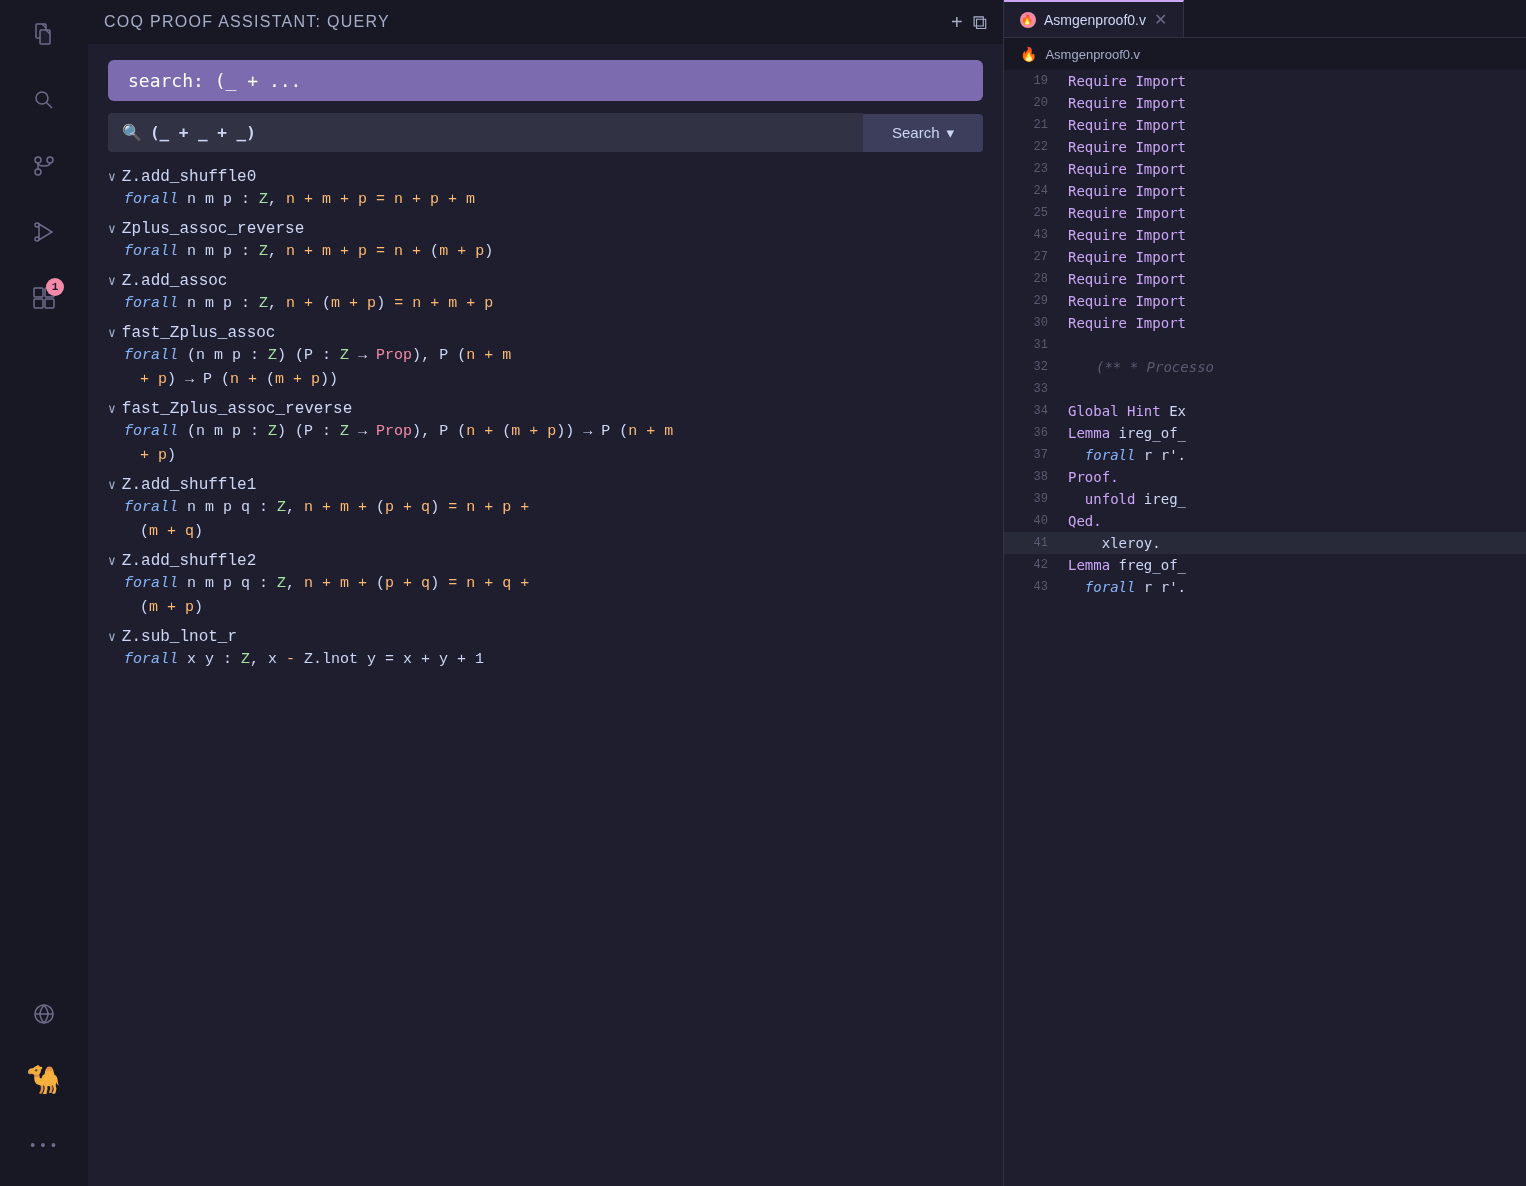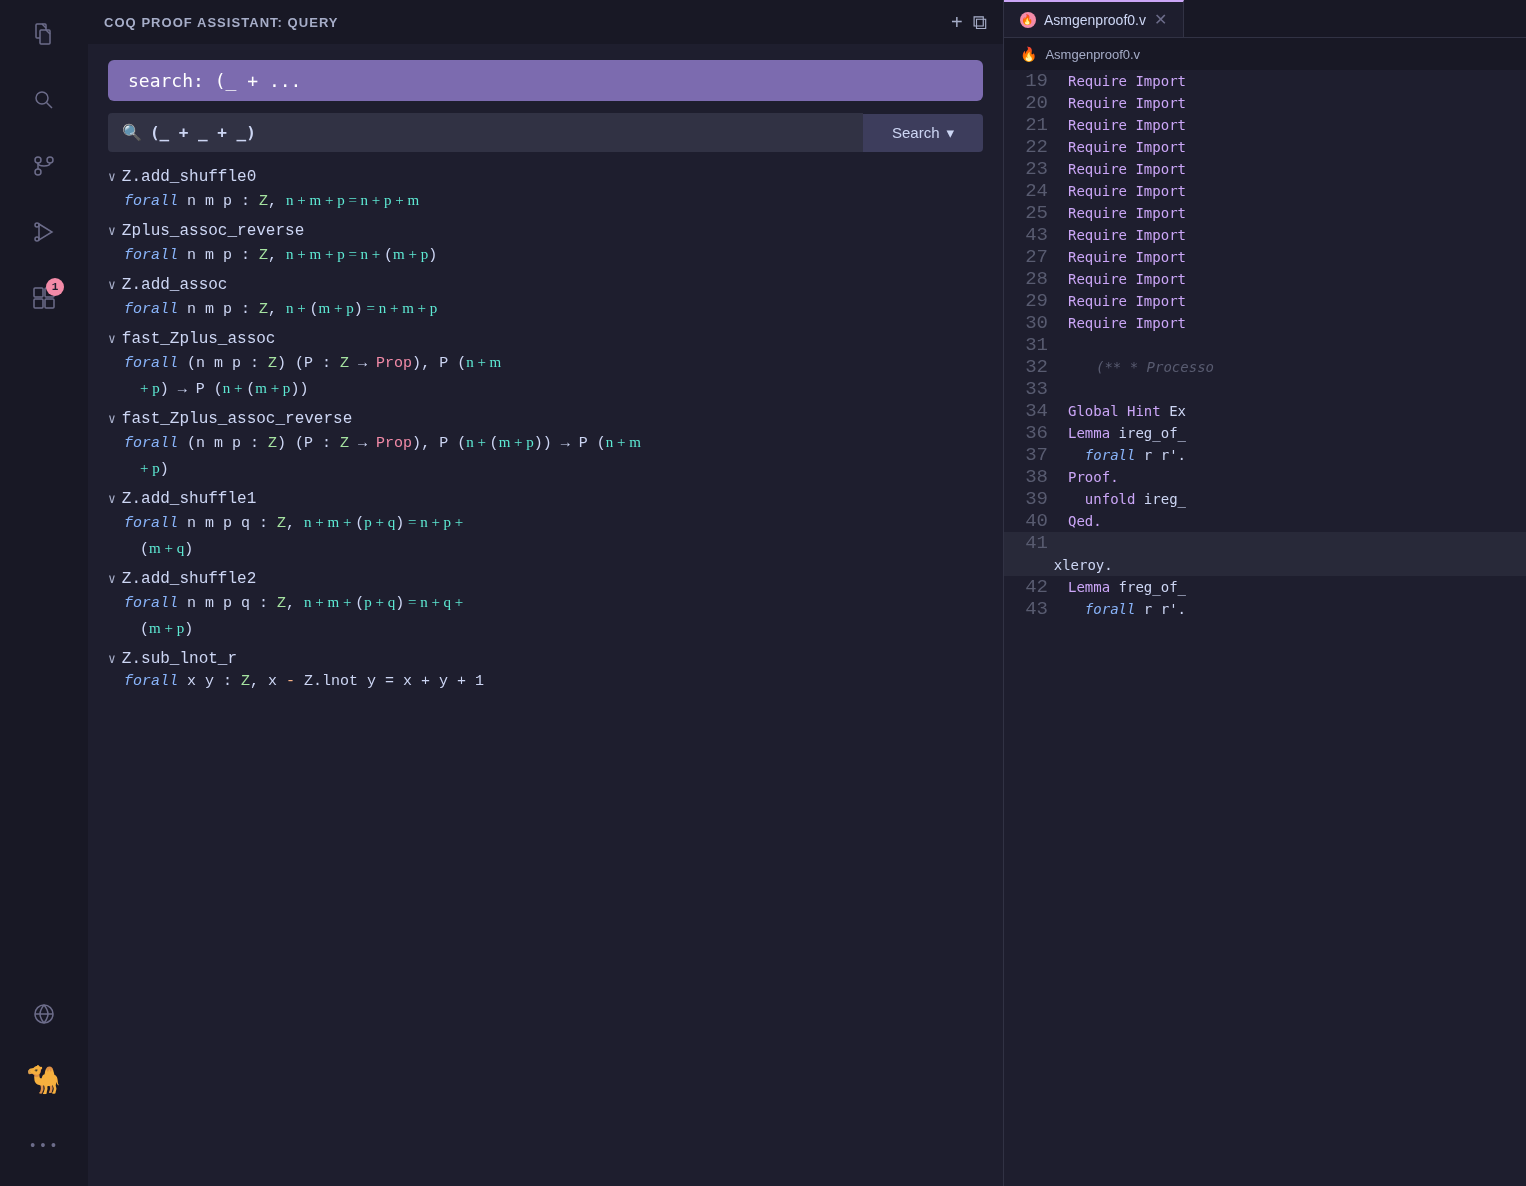--- a/index.html
+++ b/index.html
@@ -91,22 +91,22 @@
     .query-header {
       display: flex;
       align-items: center;
       justify-content: space-between;
       padding: 8px 16px;
       background: #181825;
       height: 44px;
     }
     .query-title {
       color: #a6adc8;
-      font-size: 13px;
-      font-weight: 700;
+      font-size: 16px;
+      font-weight: 400;
       letter-spacing: 0.08em;
       font-family: sans-serif;
     }
     .query-header-actions {
       display: flex;
       gap: 10px;
     }
     .header-icon-btn {
       color: #a6adc8;
       font-size: 20px;
@@ -197,21 +197,21 @@
       font-size: 15px;
       line-height: 1.6;
       margin-bottom: 8px;
     }
 
     
     .kw-forall { color: #89b4fa; font-style: italic; }
     .var-n, .var-m, .var-p, .var-q, .var-x, .var-y { color: #cdd6f4; }
     .colon { color: #cdd6f4; }
     .type-Z { color: #a6e3a1; }
-    .op-plus { color: #5eead4; font-family: Liberation Serif, serif; }
+    .op-plus { color: #fdba74; }
     .op-minus { color: #fab387; }
     .op-arrow { color: #cdd6f4; }
     .type-Prop { color: #f38ba8; }
     .paren { color: #cdd6f4; }
 
     
     .editor-panel {
       flex: 1;
       background: #1e1e2e;
       display: flex;
@@ -275,21 +275,21 @@
       padding: 0;
     }
     .code-line {
       display: flex;
       align-items: flex-start;
       min-height: 22px;
       padding: 0 16px;
     }
     .line-num {
       color: #585b70;
-      font-size: 19px;
+      font-size: 12px;
       width: 48px;
       text-align: right;
       padding-right: 20px;
       flex-shrink: 0;
       user-select: none;
       line-height: 22px;
     }
     .line-code {
       color: #cdd6f4;
       font-size: 14px;
@@ -298,21 +298,21 @@
       white-space: pre;
     }
     .kw-require { color: #cba6f7; }
     .kw-global { color: #cba6f7; }
     .kw-lemma { color: #cba6f7; }
     .kw-proof { color: #cba6f7; }
     .kw-unfold { color: #cba6f7; }
     .kw-qed { color: #cba6f7; }
     .ed-forall { color: #89b4fa; font-style: italic; }
     .comment { color: #585b70; font-style: italic; margin-left: 28px; }
-    .highlight-line { background: #45475a44; flex-direction: column; }
+    .highlight-line { background: #45475a44; }
 
     
     .results-list::-webkit-scrollbar { width: 8px; }
     .results-list::-webkit-scrollbar-track { background: #1e1e2e; }
     .results-list::-webkit-scrollbar-thumb { background: #45475a; border-radius: 4px; }
     .editor-content::-webkit-scrollbar { width: 8px; }
     .editor-content::-webkit-scrollbar-track { background: #1e1e2e; }
     .editor-content::-webkit-scrollbar-thumb { background: #45475a; border-radius: 4px; }
   </style>
 </head>

